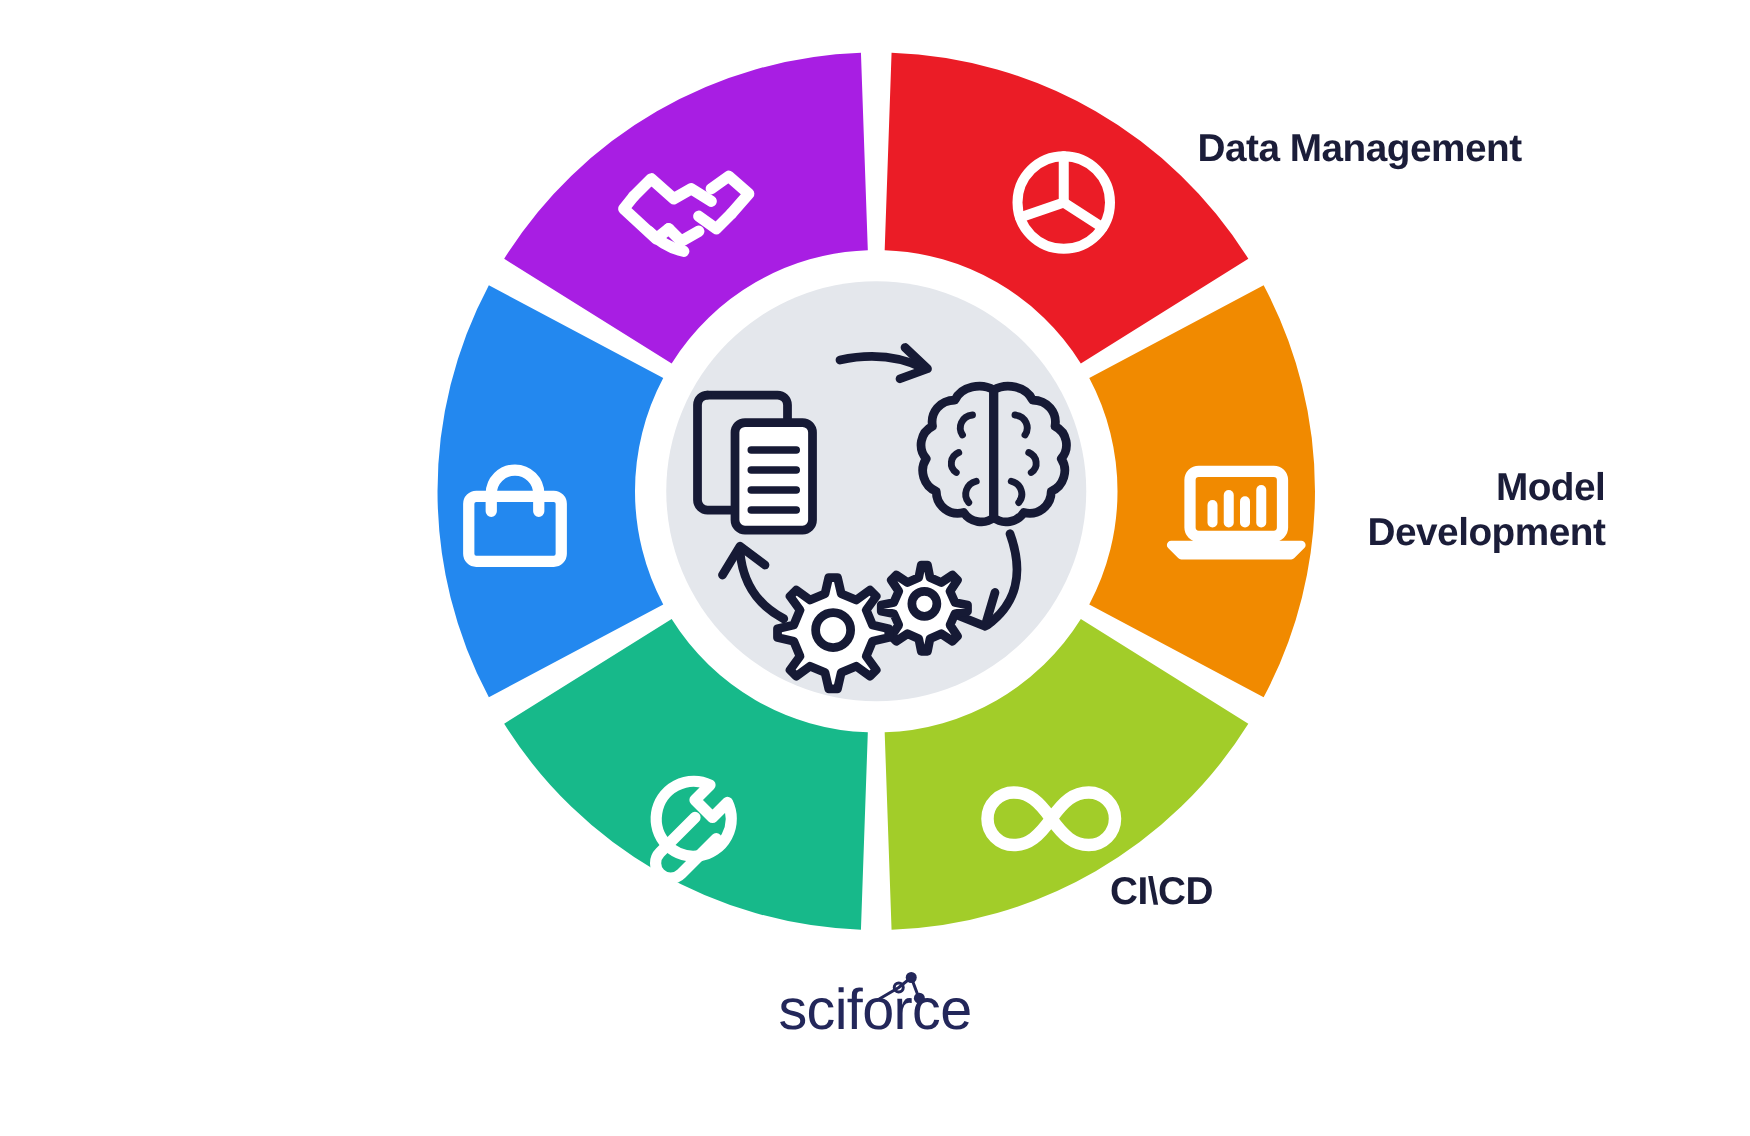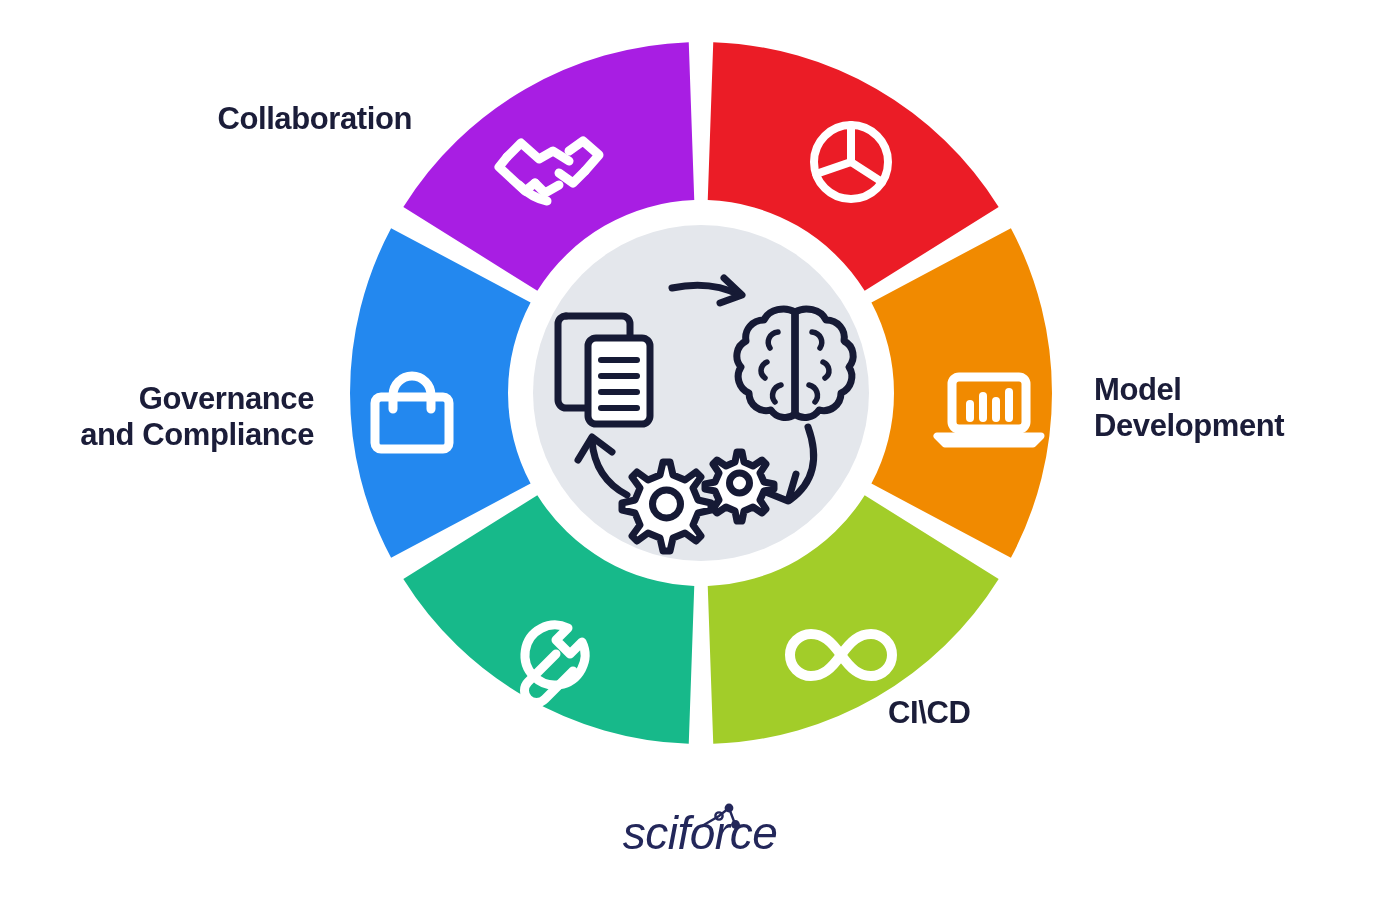--- a/index.html
+++ b/index.html
@@ -40,35 +40,34 @@
     font-size: 31px;
     line-height: 1.16;
     letter-spacing: -0.4px;
     color: #1b1d39;
     white-space: pre-line;
   }
   .label.right { text-align: left; }
   .label.left  { text-align: right; }
 
   #label-data-management      { left: 958px;  top: 101px; }
-  #label-model-development    { left: 1094px; top: 372px; }
+  #label-model-development    { left: 1094px; top: 372px; text-align: right; }
   #label-cicd                 { left: 888px;  top: 695px; }
   #label-monitoring           { right: 950px; top: 690px; text-align: right; }
   #label-governance           { right: 1086px; top: 381px; text-align: right; }
   #label-collaboration        { right: 988px; top: 101px; text-align: right; }
 
   
   #brand {
     position: absolute;
     left: 0;
     right: 0;
-    top: 806px;
+    top: 780px;
     display: flex;
     justify-content: center;
-    font-style: italic;
   }
   .brand-inner {
     position: relative;
     display: inline-block;
     height: 54px;
   }
   .brand-text {
     font-family: "Liberation Sans", sans-serif;
     font-size: 46px;
     font-weight: 400;
@@ -199,31 +198,29 @@
         <path d="M-46 -6 l14 -14 l18 16 l14 -8 l16 10" stroke-width="9"></path>
         <path d="M16 -12 l14 -10 l16 14 l-14 16" stroke-width="9"></path>
         <path d="M-46 -6 l-8 10 l26 24 l10 -8" stroke-width="9"></path>
         <path d="M32 8 l-12 12 l-14 -10" stroke-width="9"></path>
         <path d="M-18 20 l10 10 l14 -8" stroke-width="9"></path>
         <path d="M-34 22 c8 8 18 14 28 16" stroke-width="9"></path>
       </g>
     </g>
   </svg>
 
+  <div class="label right" id="label-data-management">Data Management</div>
 
   <div class="label right" id="label-model-development">Model
 Development</div>
 
   <div class="label right" id="label-cicd">CI\CD</div>
 
 
-  <div class="label left" id="label-governance">Governance
-and Compliance</div>
-
-  <div class="label left" id="label-collaboration">Collaboration</div>
+
 
   <div id="brand">
     <div class="brand-inner">
       <span class="brand-text">sciforce</span>
       <svg class="brand-mark" viewBox="0 0 46 30" aria-hidden="true">
         <g stroke="#23275a" stroke-width="2.4" fill="none" stroke-linecap="round">
           <path d="M7 24 L24 14 L34 6"></path>
           <path d="M34 6 L40 22"></path>
         </g>
         <circle cx="24" cy="14" r="3.6" fill="none" stroke="#23275a" stroke-width="2.4"></circle>

